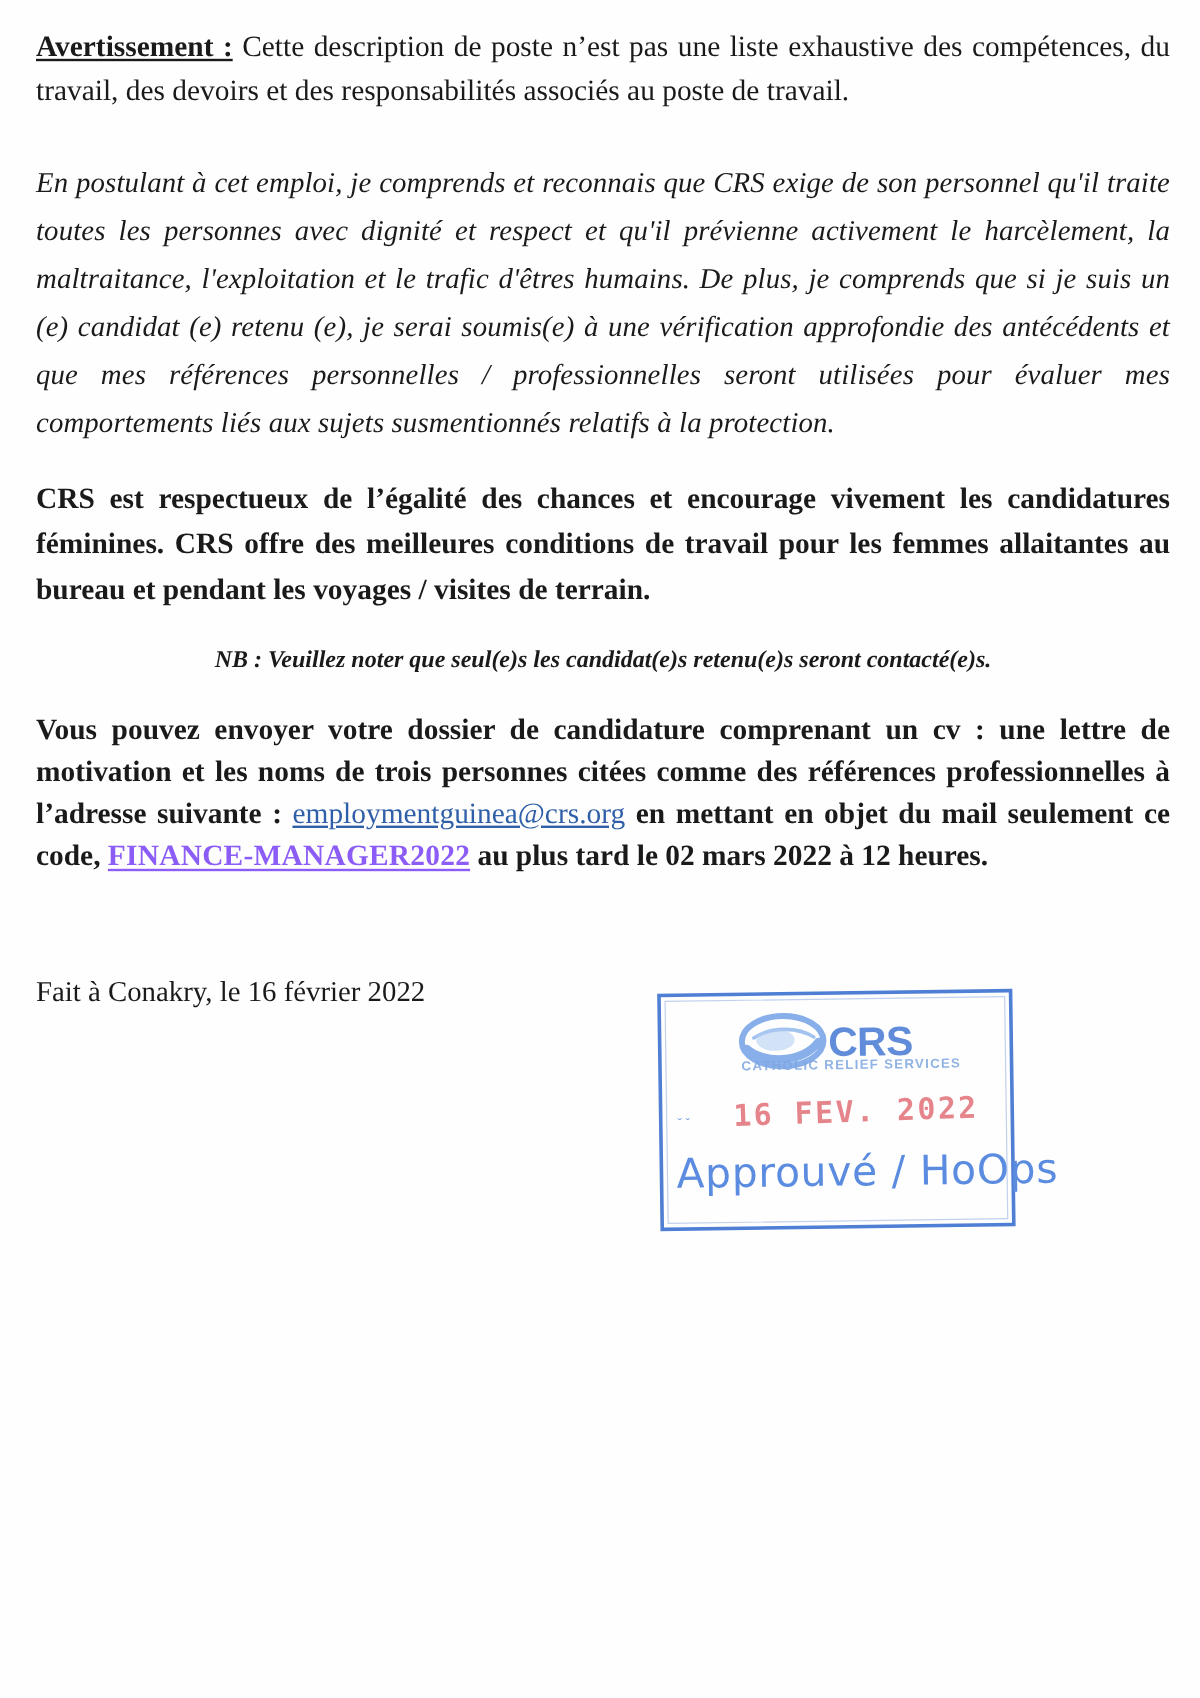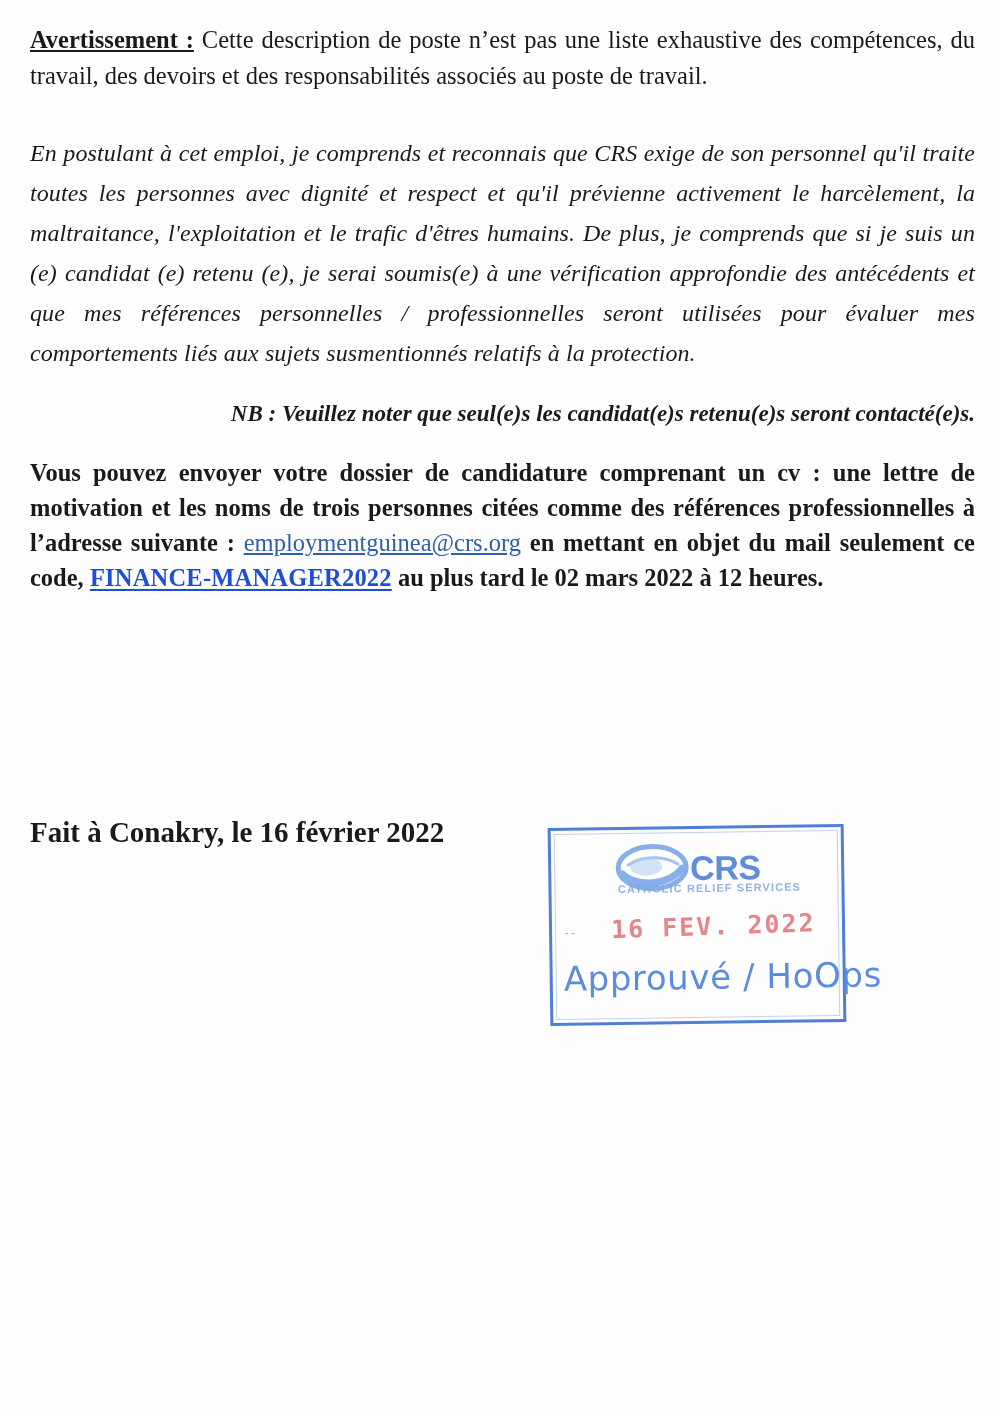--- a/index.html
+++ b/index.html
@@ -73,54 +73,54 @@
 
   
   #p-egalite {
     font-size: 24.5px;
     line-height: 38px;
     margin-bottom: 22px;
   }
 
   
   #p-nb {
-    font-size: 23px;
+    font-size: 20px;
     line-height: 34px;
     margin-bottom: 24px;
-    text-align: right;
+    text-align: center;
     margin-top: 11px;
   }
 
   
   #p-candidature {
     font-size: 24.5px;
     line-height: 35px;
     margin-bottom: 0;
   }
 
   .email-link {
     color: #2f5fa8;
     text-underline-offset: 2px;
     font-weight: normal;
   }
   .code-link {
-    color: #1d4ed8;
+    color: #8b5cf6;
     text-decoration: underline;
     text-underline-offset: 3px;
     font-weight: bold;
     letter-spacing: 0.2px;
   }
 
   
   #p-lieu-date {
     position: absolute;
     left: 30px;
     top: 788px;
-    font-size: 29px;
-    font-weight: bold;
+    font-size: 24px;
+    font-weight: normal;
     line-height: 30px;
     white-space: nowrap;
   }
 
   
   .stamp {
     position: absolute;
     left: 549px;
     top: 826px;
     width: 296px;
@@ -203,20 +203,21 @@
 <body>
 
 <div class="page">
 
   <div class="content">
 
     <p class="para" id="p-avertissement"><span class="lead-label">Avertissement :</span> <span>Cette description de poste n’est pas une liste exhaustive des compétences, du travail, des devoirs et des responsabilités associés au poste de travail.</span></p>
 
     <p class="para italic" id="p-engagement">En postulant à cet emploi, je comprends et reconnais que CRS exige de son personnel qu'il traite toutes les personnes avec dignité et respect et qu'il prévienne activement le harcèlement, la maltraitance, l'exploitation et le trafic d'êtres humains. De plus, je comprends que si je suis un (e) candidat (e) retenu (e), je serai soumis(e) à une vérification approfondie des antécédents et que mes références personnelles / professionnelles seront utilisées pour évaluer mes comportements liés aux sujets susmentionnés relatifs à la protection.</p>
 
+    <p class="para bold" id="p-egalite">CRS est respectueux de l’égalité des chances et encourage vivement les candidatures féminines. CRS offre des meilleures conditions de travail pour les femmes allaitantes au bureau et pendant les voyages / visites de terrain.</p>
 
     <p class="para bold-italic" id="p-nb">NB : Veuillez noter que seul(e)s les candidat(e)s retenu(e)s seront contacté(e)s.</p>
 
     <p class="para bold" id="p-candidature"><span>Vous pouvez envoyer votre dossier de candidature comprenant un cv : une lettre de motivation et les noms de trois personnes citées comme des références professionnelles à l’adresse suivante :</span> <a href="#" class="email-link">employmentguinea@crs.org</a> <span>en mettant en objet du mail seulement ce code,</span> <a href="#" class="code-link">FINANCE-MANAGER2022</a> <span>au plus tard le 02 mars 2022 à 12 heures.</span></p>
 
   </div>
 
   <p id="p-lieu-date">Fait à Conakry, le 16 février 2022</p>
 
   <div class="stamp">

